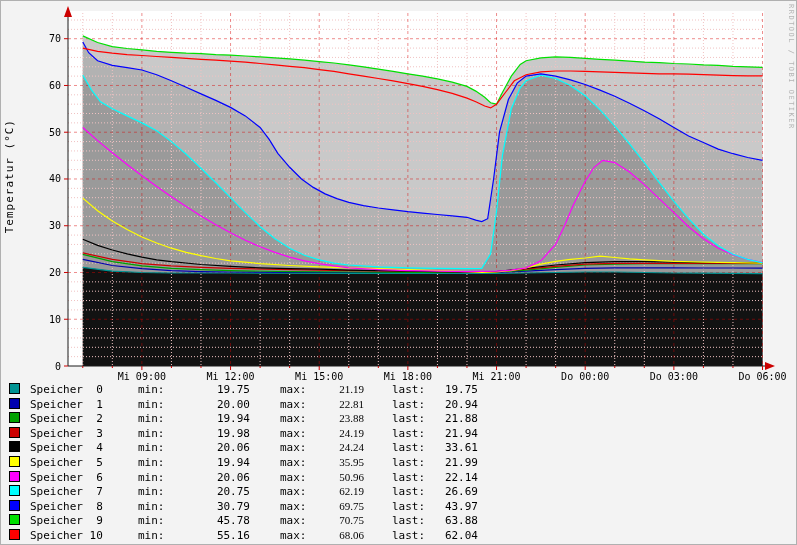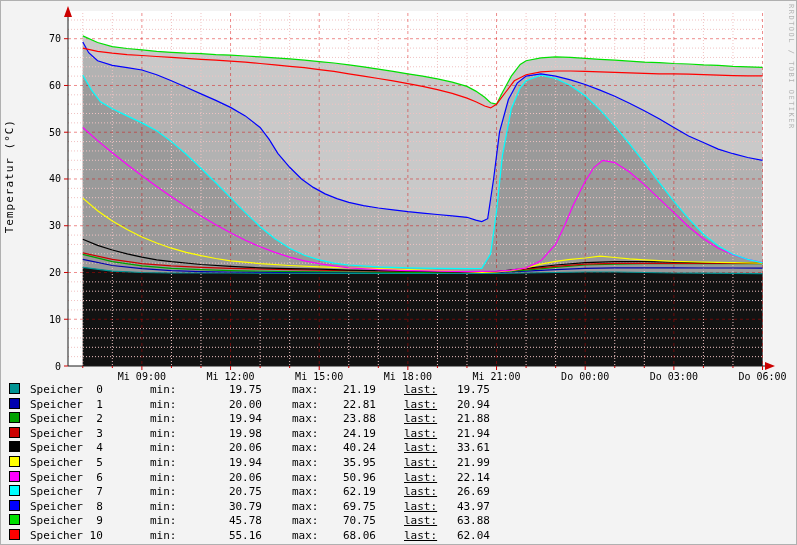--- a/index.html
+++ b/index.html
@@ -20,25 +20,25 @@
     position:absolute;right:1px;top:3px;
     writing-mode:vertical-rl;
     font:7px "DejaVu Sans Mono", monospace;color:#b4b4b4;
     letter-spacing:1.5px;
   }
   #legend{position:absolute;left:6px;top:382px;width:560px;}
   .lrow{display:flex;align-items:flex-start;height:14.6px;white-space:pre;
         font:11px "DejaVu Sans Mono", monospace;color:#000;}
   .sw{width:9px;height:9px;border:1px solid #000;margin:0 10px 0 2px;flex:0 0 auto;}
   .c-name{width:98px;}
-  .c-minl{width:40px;margin-left:22px;}
+  .c-minl{width:40px;margin-left:10px;}
   .c-minv{width:72px;text-align:right;}
   .c-maxl{width:40px;margin-left:30px;}
-  .c-maxv{width:44px;text-align:right;}
-  .c-lastl{width:46px;margin-left:28px;text-decoration:underline;}
+  .c-maxv{width:44px;text-align:right;font-family:Liberation Serif, serif;}
+  .c-lastl{width:46px;margin-left:28px;}
   .c-lastv{width:40px;text-align:right;}
 </style>
 </head>
 <body>
 
 <div id="frame">
   <svg id="chart-svg" width="797" height="380">
       <rect x="67" y="10" width="696" height="355" fill="#ffffff"></rect>
       <g>
         <path d="M81.77707006369427 34.909933774834485 L81.8 34.9 L96.6 41.5 L111.3 45.7 L126.1 47.5 L140.9 48.9 L155.7 50.3 L170.4 51.3 L185.2 52.2 L200.0 52.7 L214.8 53.6 L229.5 54.1 L244.3 55.0 L259.1 55.9 L273.9 56.9 L288.7 57.8 L303.4 59.2 L318.2 60.6 L333.0 62.0 L347.8 63.9 L362.5 65.8 L377.3 68.1 L392.1 70.4 L406.9 72.8 L421.6 75.1 L436.4 77.9 L451.2 81.2 L466.0 85.4 L474.8 90.1 L483.7 96.2 L489.6 101.8 L495.5 103.2 L501.4 91.5 L510.3 75.1 L519.2 63.4 L525.1 59.7 L539.9 56.9 L554.6 55.9 L569.4 56.4 L584.2 57.4 L599.0 58.3 L613.8 59.2 L628.5 60.2 L643.3 61.1 L658.1 61.6 L672.9 62.5 L687.6 63.0 L702.4 63.9 L717.2 64.4 L732.0 65.3 L746.7 65.8 L761.5 66.3 L761.5 365 L81.8 365 Z" fill="#c9c9c9" stroke="none"></path>
@@ -179,21 +179,21 @@
         <text x="761.5222929936306" y="379" text-anchor="middle">Do 06:00</text>
       </g>
     </svg>
   <div id="ylabel">Temperatur (°C)</div>
   <div id="watermark">RRDTOOL / TOBI OETIKER</div>
   <div id="legend">
       <div class="lrow"><span class="sw" style="background: rgb(0, 147, 147);"></span><span class="c-name">Speicher  0</span><span class="c-minl">min:</span><span class="c-minv">19.75</span><span class="c-maxl">max:</span><span class="c-maxv">21.19</span><span class="c-lastl">last:</span><span class="c-lastv">19.75</span></div>
       <div class="lrow"><span class="sw" style="background: rgb(0, 0, 176);"></span><span class="c-name">Speicher  1</span><span class="c-minl">min:</span><span class="c-minv">20.00</span><span class="c-maxl">max:</span><span class="c-maxv">22.81</span><span class="c-lastl">last:</span><span class="c-lastv">20.94</span></div>
       <div class="lrow"><span class="sw" style="background: rgb(0, 160, 0);"></span><span class="c-name">Speicher  2</span><span class="c-minl">min:</span><span class="c-minv">19.94</span><span class="c-maxl">max:</span><span class="c-maxv">23.88</span><span class="c-lastl">last:</span><span class="c-lastv">21.88</span></div>
       <div class="lrow"><span class="sw" style="background: rgb(204, 0, 0);"></span><span class="c-name">Speicher  3</span><span class="c-minl">min:</span><span class="c-minv">19.98</span><span class="c-maxl">max:</span><span class="c-maxv">24.19</span><span class="c-lastl">last:</span><span class="c-lastv">21.94</span></div>
-      <div class="lrow"><span class="sw" style="background: rgb(0, 0, 0);"></span><span class="c-name">Speicher  4</span><span class="c-minl">min:</span><span class="c-minv">20.06</span><span class="c-maxl">max:</span><span class="c-maxv">40.24</span><span class="c-lastl">last:</span><span class="c-lastv">33.61</span></div>
+      <div class="lrow"><span class="sw" style="background: rgb(0, 0, 0);"></span><span class="c-name">Speicher  4</span><span class="c-minl">min:</span><span class="c-minv">20.06</span><span class="c-maxl">max:</span><span class="c-maxv">24.24</span><span class="c-lastl">last:</span><span class="c-lastv">33.61</span></div>
       <div class="lrow"><span class="sw" style="background: rgb(255, 255, 0);"></span><span class="c-name">Speicher  5</span><span class="c-minl">min:</span><span class="c-minv">19.94</span><span class="c-maxl">max:</span><span class="c-maxv">35.95</span><span class="c-lastl">last:</span><span class="c-lastv">21.99</span></div>
       <div class="lrow"><span class="sw" style="background: rgb(255, 0, 255);"></span><span class="c-name">Speicher  6</span><span class="c-minl">min:</span><span class="c-minv">20.06</span><span class="c-maxl">max:</span><span class="c-maxv">50.96</span><span class="c-lastl">last:</span><span class="c-lastv">22.14</span></div>
       <div class="lrow"><span class="sw" style="background: rgb(0, 255, 255);"></span><span class="c-name">Speicher  7</span><span class="c-minl">min:</span><span class="c-minv">20.75</span><span class="c-maxl">max:</span><span class="c-maxv">62.19</span><span class="c-lastl">last:</span><span class="c-lastv">26.69</span></div>
       <div class="lrow"><span class="sw" style="background: rgb(0, 0, 255);"></span><span class="c-name">Speicher  8</span><span class="c-minl">min:</span><span class="c-minv">30.79</span><span class="c-maxl">max:</span><span class="c-maxv">69.75</span><span class="c-lastl">last:</span><span class="c-lastv">43.97</span></div>
       <div class="lrow"><span class="sw" style="background: rgb(0, 224, 0);"></span><span class="c-name">Speicher  9</span><span class="c-minl">min:</span><span class="c-minv">45.78</span><span class="c-maxl">max:</span><span class="c-maxv">70.75</span><span class="c-lastl">last:</span><span class="c-lastv">63.88</span></div>
       <div class="lrow"><span class="sw" style="background: rgb(255, 0, 0);"></span><span class="c-name">Speicher 10</span><span class="c-minl">min:</span><span class="c-minv">55.16</span><span class="c-maxl">max:</span><span class="c-maxv">68.06</span><span class="c-lastl">last:</span><span class="c-lastv">62.04</span></div>
     </div>
 </div>
 
 </body></html>

